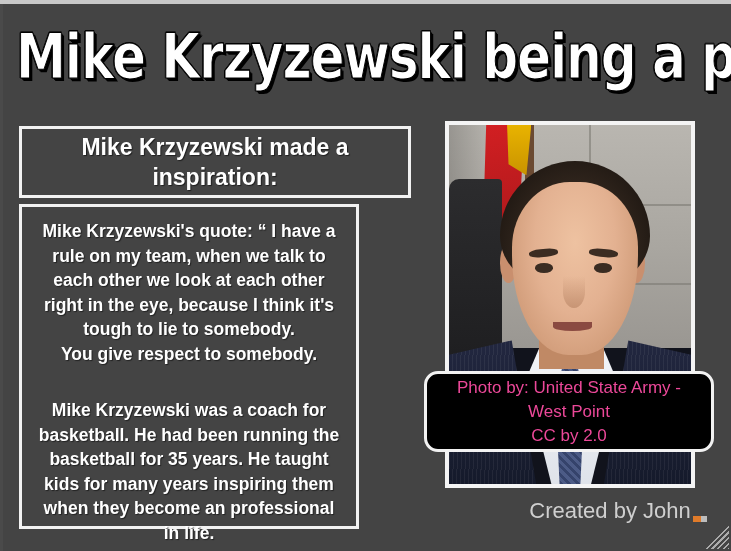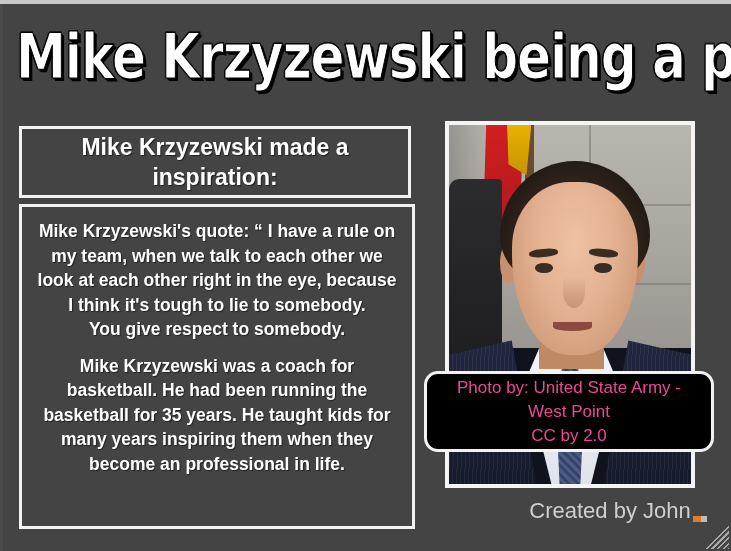--- a/index.html
+++ b/index.html
@@ -82,37 +82,37 @@
     font-weight: bold;
     font-size: 23px;
     line-height: 30px;
     text-align: center;
     text-shadow: 1px 1px 1px rgba(0,0,0,0.55);
   }
 
   #body-box {
     left: 19px;
     top: 204px;
-    width: 396px;
+    width: 340px;
     height: 325px;
     padding: 12px 14px 10px 14px;
     display: block;
   }
   .body-para {
     color: #ffffff;
     font-weight: bold;
     font-size: 17.5px;
     line-height: 24.5px;
     text-align: center;
     margin: 0;
     text-shadow: 1px 1px 1px rgba(0,0,0,0.5);
     white-space: pre-line;
   }
   #body-para-2 {
-    margin-top: 12px;
+    margin-top: 32px;
   }
 
   
   #photo-frame {
     position: absolute;
     left: 445px;
     top: 121px;
     width: 250px;
     height: 367px;
     border: 4px solid #f4f4f4;

